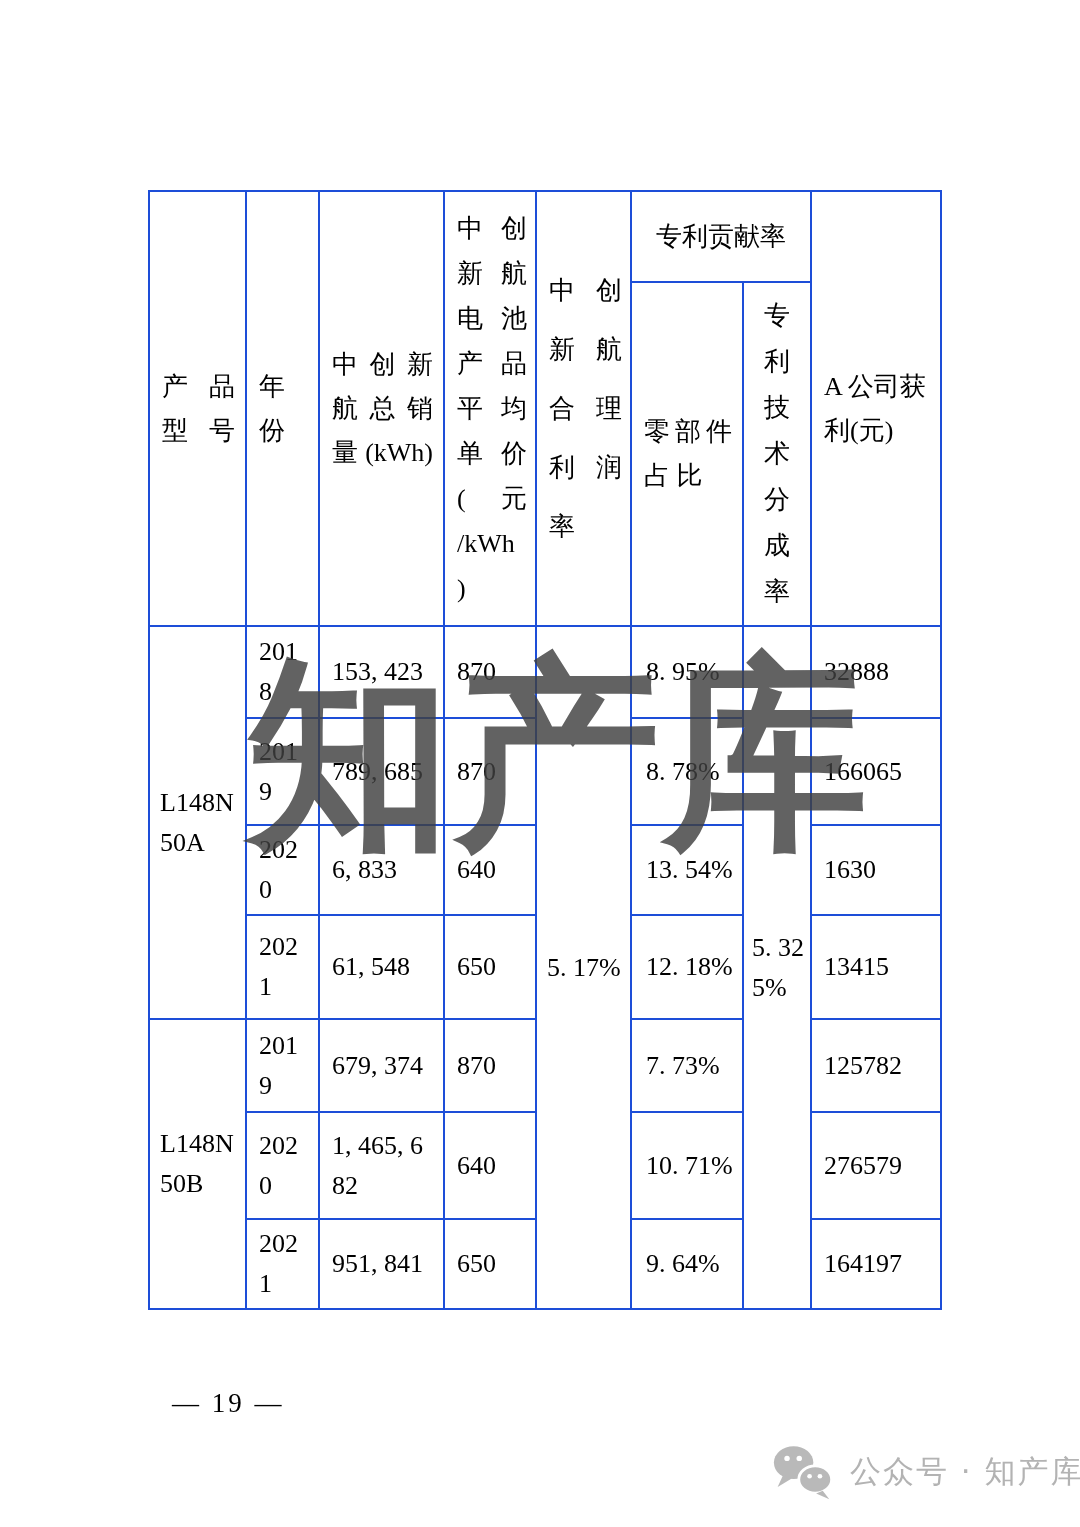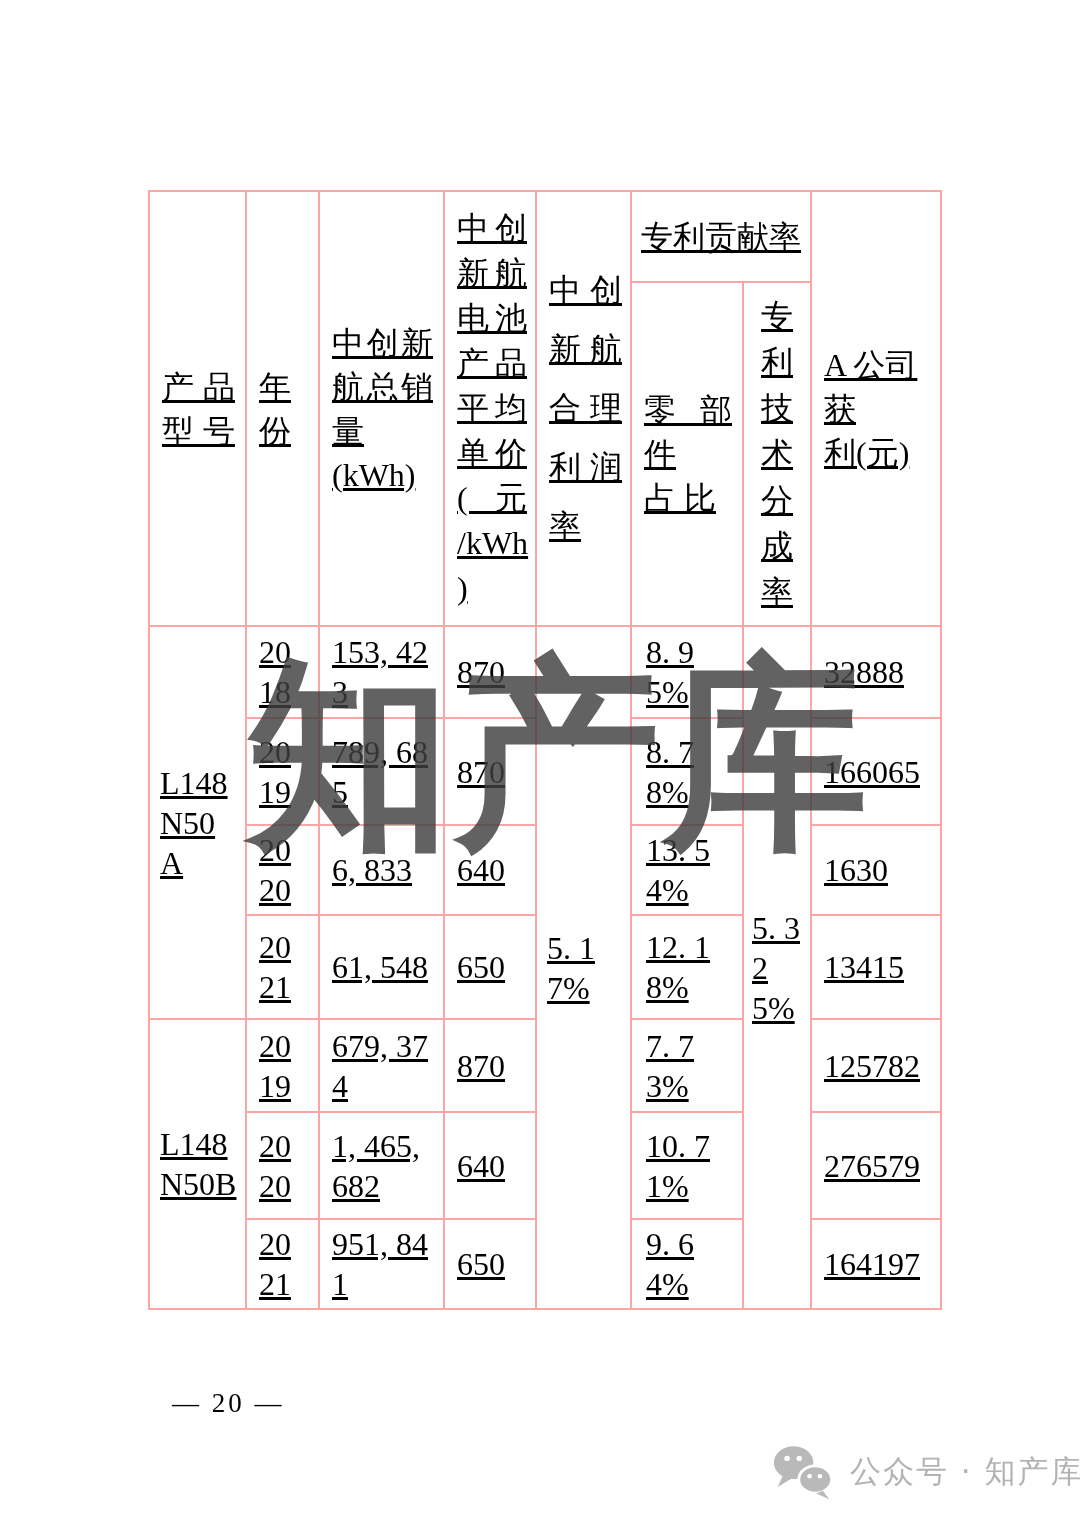--- a/index.html
+++ b/index.html
@@ -7,26 +7,25 @@
     position:relative;width:1080px;height:1527px;background:#ffffff;
     font-family:"Liberation Serif","DejaVu Serif",serif;color:#000;
     overflow:hidden;margin:0 auto;
   }
   
   table.royalty{
     position:absolute;left:148px;top:190px;width:792px;
     border-collapse:collapse;table-layout:fixed;
   }
   table.royalty td{
-    border:2px solid #fca5a5;
+    border:2px solid #1d4ed8;
     vertical-align:middle;
-    font-size:32px;
+    font-size:26px;
     color:#000;
     box-sizing:border-box;
-    text-decoration:underline;
   }
   
   tr.h1{height:91px;} tr.h2{height:344px;}
   tr.r1{height:92px;} tr.r2{height:107px;} tr.r3{height:88px;}
   tr.r4{height:104px;} tr.r5{height:93px;} tr.r6{height:107px;} tr.r7{height:87px;}
   
   td.hc{padding:4px 10px 4px 12px;line-height:44px;}
   td.hc .jl{text-align:justify;text-align-last:justify;}
   td.hc .ll{text-align:left;}
   td.hc .cl{text-align:center;}
@@ -190,21 +189,21 @@
       <tr class="r7">
         <td class="bc bc-year">2021</td>
         <td class="bc bc-sales">951, 841</td>
         <td class="bc bc-price">650</td>
         <td class="bc bc-parts">9. 64%</td>
         <td class="bc bc-aprofit">164197</td>
       </tr>
     </tbody>
   </table>
 
-  <div class="page-number">— 20 —</div>
+  <div class="page-number">— 19 —</div>
 
   <div class="footer">
     <svg class="wx" viewBox="0 0 66 62" aria-hidden="true">
       <g fill="#b9b9b9">
         <ellipse cx="23" cy="21" rx="21" ry="17.5"></ellipse>
         <path d="M12 34 L6 47 L21 38 Z"></path>
       </g>
       <circle cx="16" cy="16.5" r="2.9" fill="#ffffff"></circle>
       <circle cx="29" cy="16.5" r="2.9" fill="#ffffff"></circle>
       <g>

